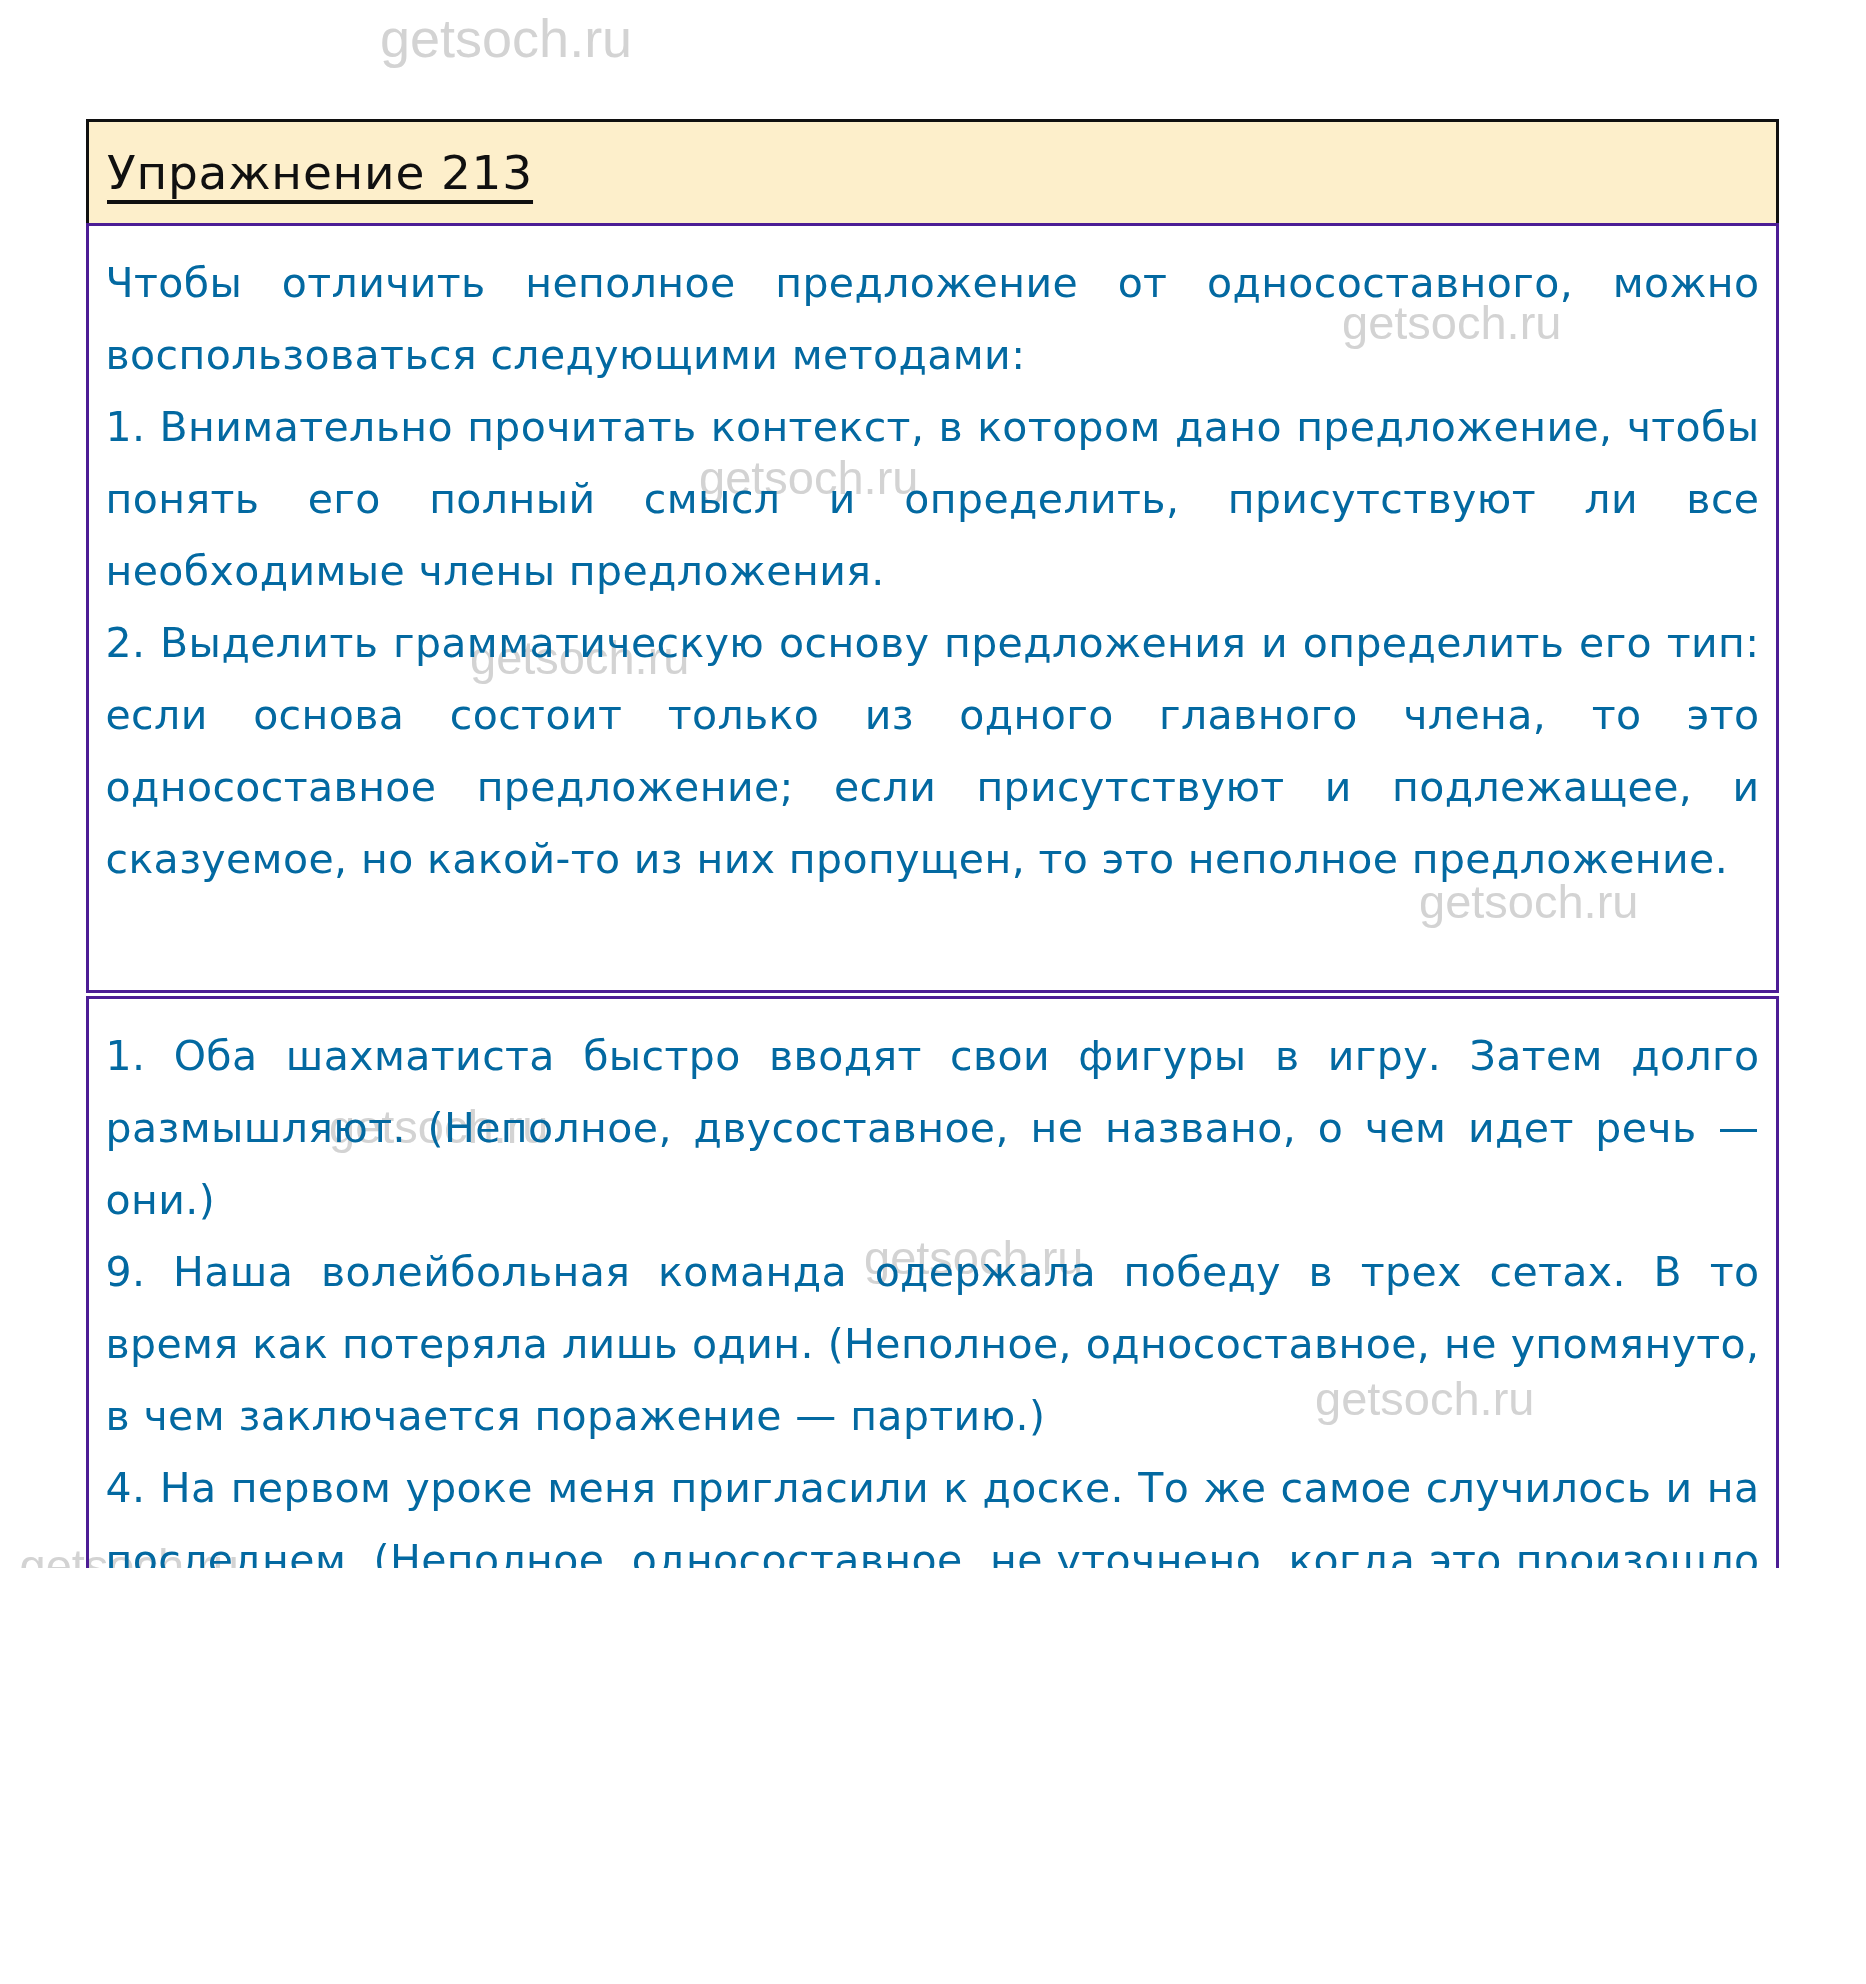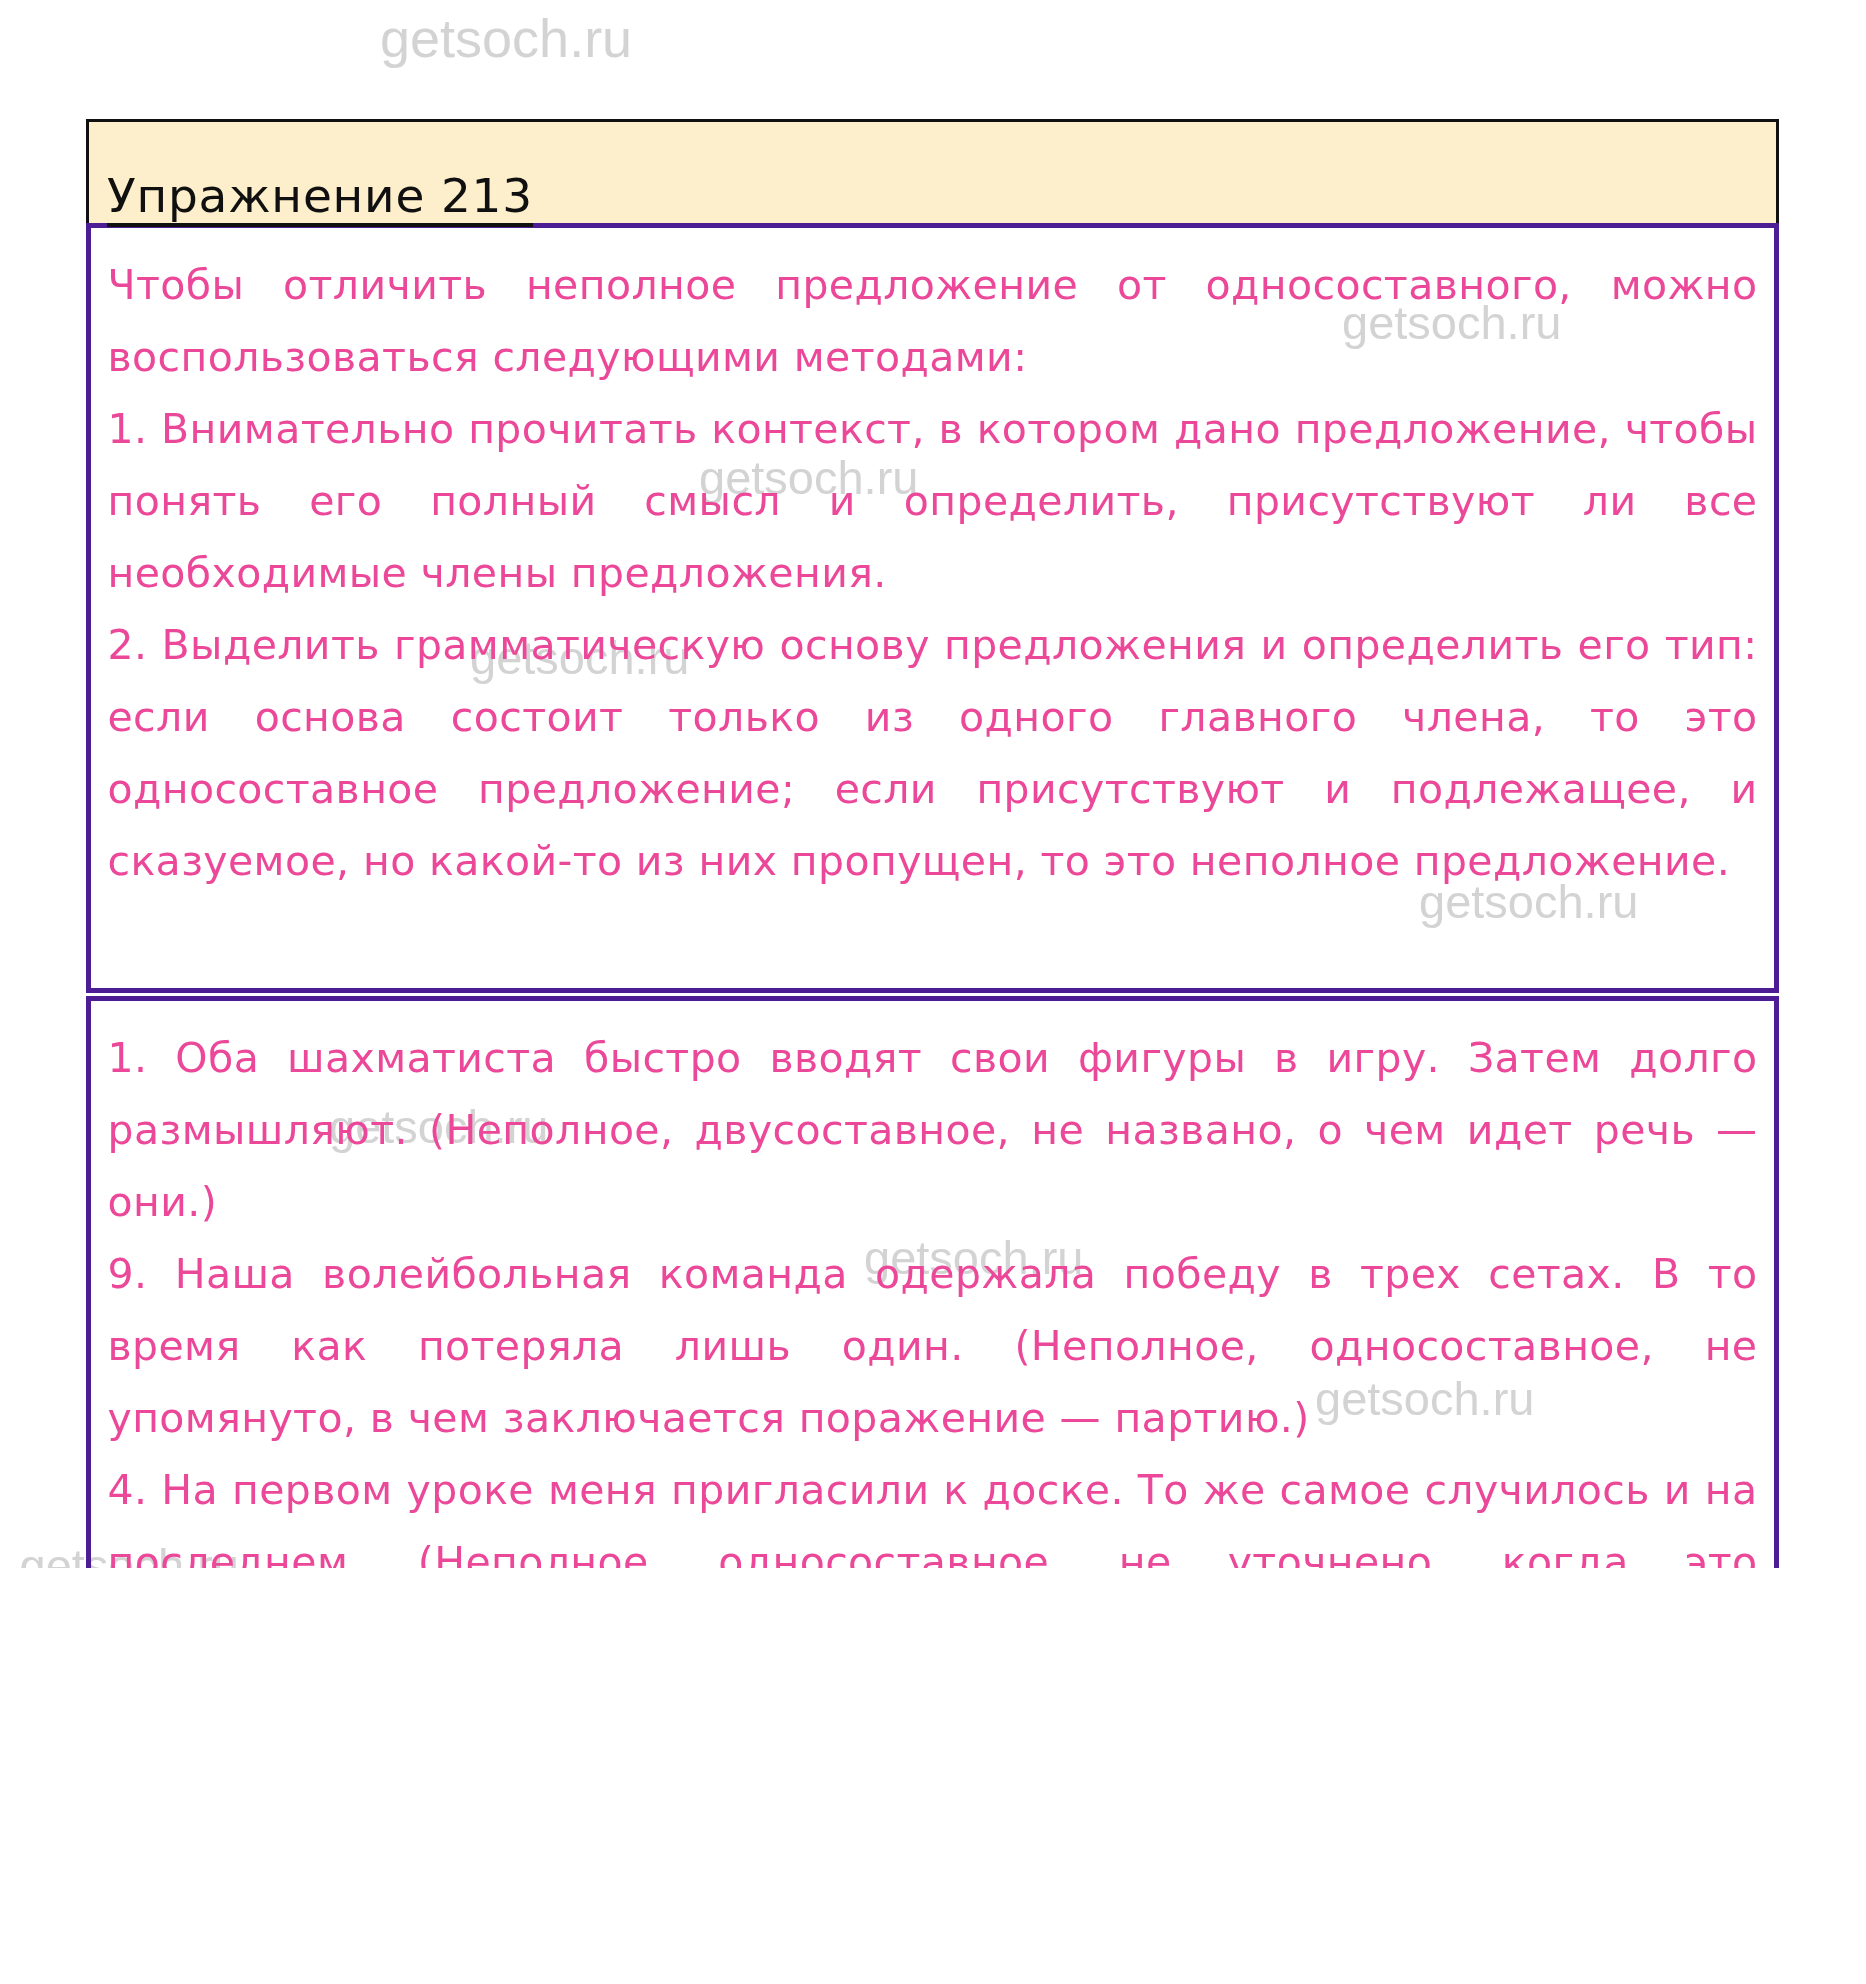--- a/index.html
+++ b/index.html
@@ -48,39 +48,39 @@
     z-index: 2;
     box-sizing: border-box;
   }
   .content * { box-sizing: border-box; }
 
   .header-box {
     border: 3px solid #101010;
     background: #fdefcb;
     height: 107px;
     display: flex;
-    align-items: flex-end;
+    align-items: center;
     padding: 0 18px;
   }
   .exercise-title {
     font-size: 47px;
     color: #101010;
     text-decoration: underline;
     text-decoration-thickness: 3.8px;
     text-underline-offset: 10.5px;
     letter-spacing: 0.8px;
   }
 
   .text-box {
-    border: 5px solid #4c1d95;
+    border: 3px solid #4c1d95;
     background: transparent;
     padding: 21px 16.5px 22.5px 16.5px;
     font-size: 41px;
     line-height: 72px;
-    color: #ec4899;
+    color: #0369a1;
     text-align: justify;
     letter-spacing: 0.4px;
   }
   .methods-box {
     margin-top: -3px;           
     min-height: 770px;
   }
   .examples-box {
     margin-top: 3px;            
     min-height: 908px;

